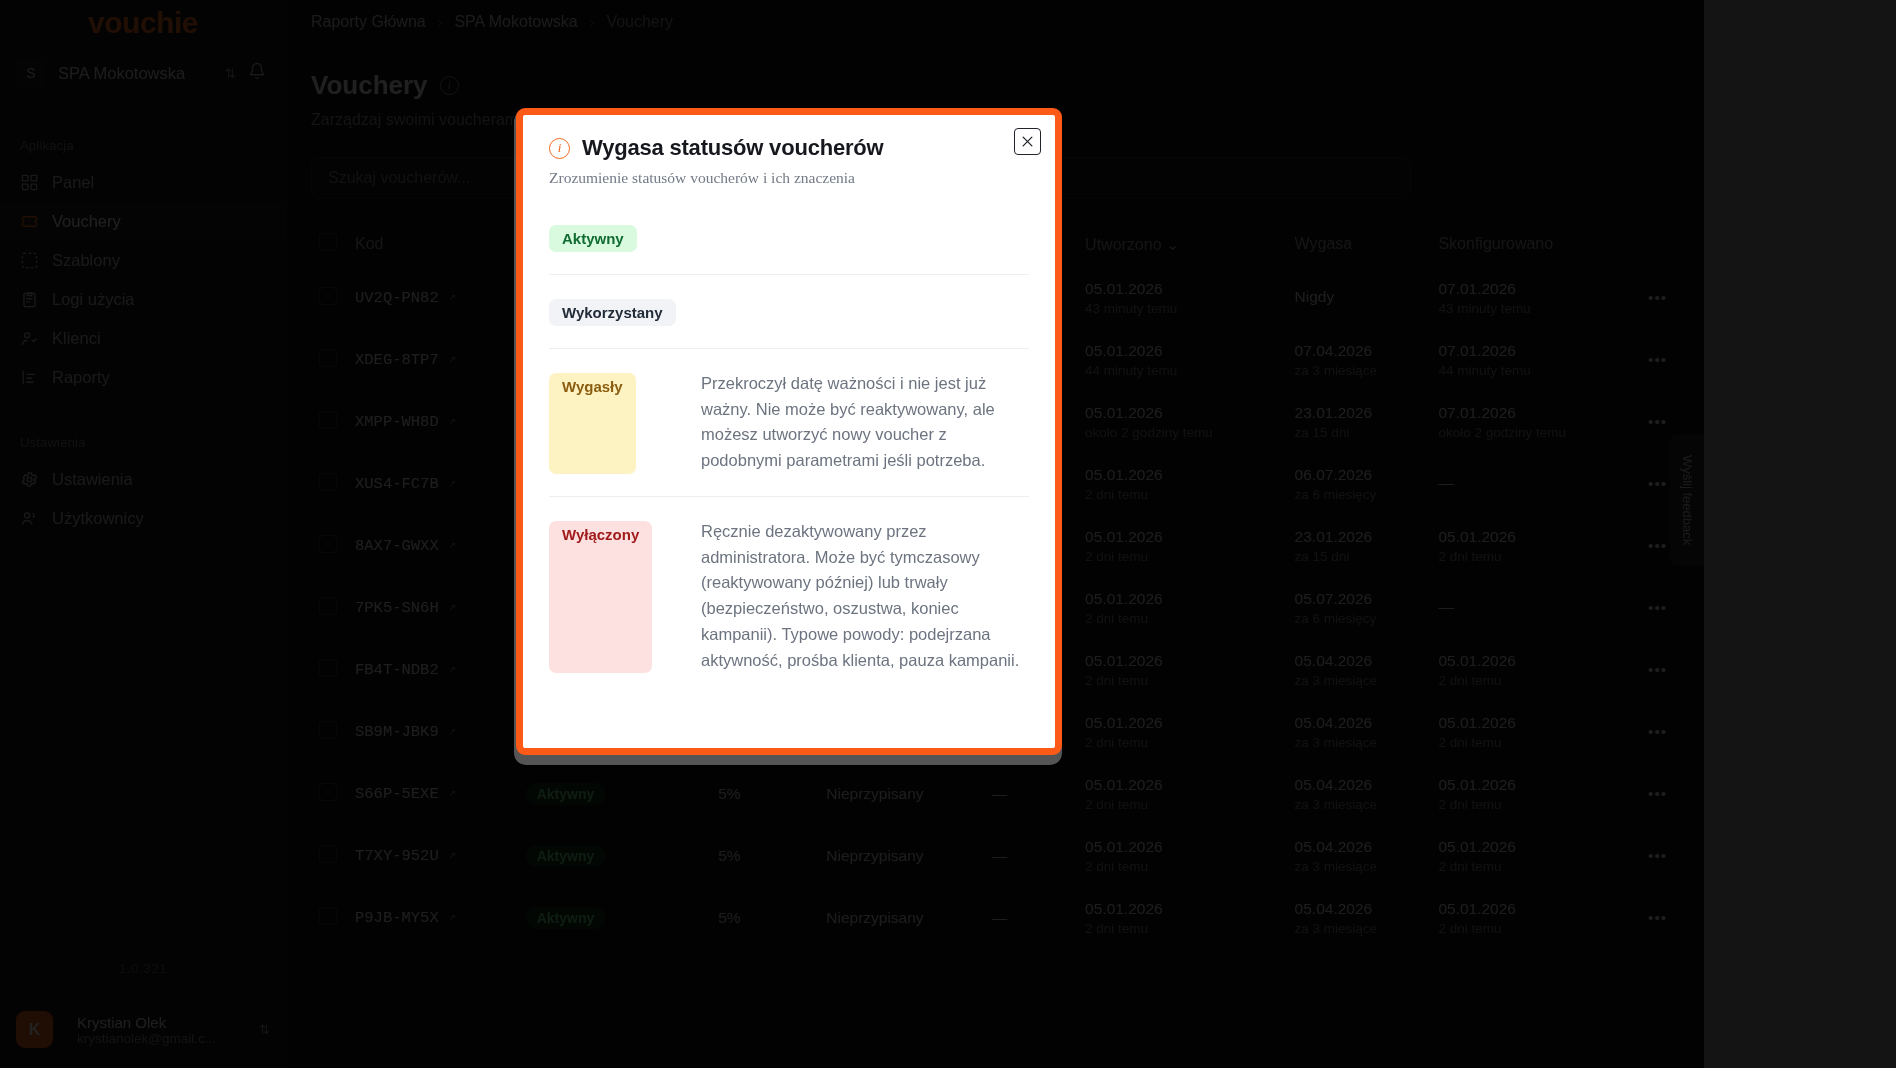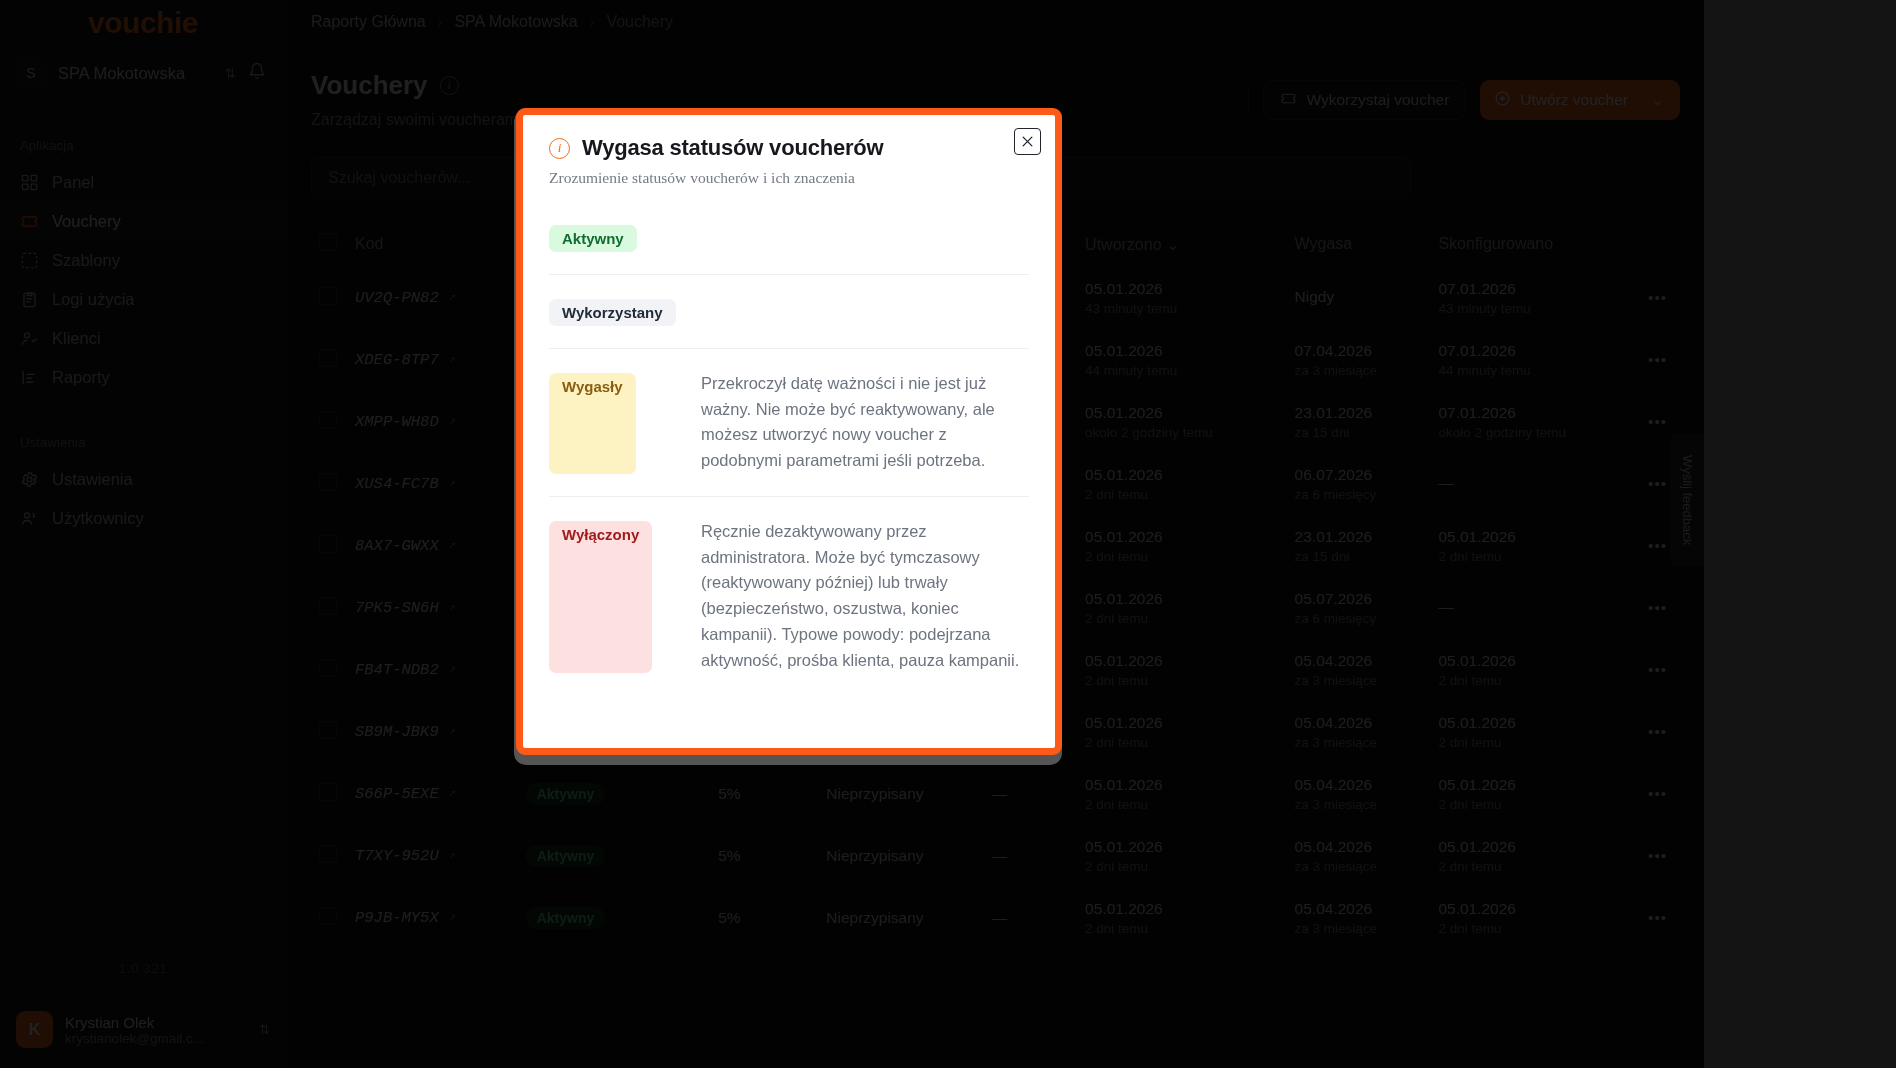--- a/index.html
+++ b/index.html
@@ -62,21 +62,21 @@
     text-align: center; color: #5a5a5a; font-size: 13.5px; letter-spacing: .5px;
   }
   .user-row {
     position: absolute; left: 0; right: 0; bottom: 10px;
     display: flex; align-items: center; gap: 12px; padding: 10px 16px;
   }
   .user-avatar {
     width: 37px; height: 37px; border-radius: 9px; background: #ef6820;
     color: #fff; font-size: 16px; display: flex; align-items: center; justify-content: center; font-weight: 600;
   }
-  .user-meta { flex: 1; min-width: 0; }
+  .user-meta { flex: 1; min-width: 0; margin-left: 12px; }
   .user-name { color: #e2e2e2; font-size: 15px; }
   .user-mail { color: #8a8a8a; font-size: 13.5px; white-space: nowrap; overflow: hidden; }
 
   
   .content { flex: 1; min-width: 0; position: relative; background: #141414; }
   .breadcrumb {
     height: 44px; display: flex; align-items: center; gap: 12px;
     padding: 0 24px; font-size: 16px; color: #c9c9c9;
   }
   .breadcrumb .sep { color: #6b6b6b; font-size: 14px; }
@@ -115,21 +115,21 @@
     color: #7d7d7d; font-size: 16px; max-width: 1100px;
   }
 
   table.vtable { width: calc(100% - 48px); margin: 22px 24px 0 24px; border-collapse: collapse; }
   table.vtable th {
     text-align: left; color: #9b9b9b; font-size: 16px; font-weight: 400;
     padding: 12px 8px; white-space: nowrap;
   }
   table.vtable td { padding: 13px 8px; font-size: 15.5px; color: #d6d6d6; vertical-align: middle; }
   .cbox { width: 18px; height: 18px; border: 1.6px solid #4a3527; border-radius: 4px; display: inline-block; }
-  .code-cell { display: flex; align-items: flex-start; gap: 10px; font-family: "Liberation Mono","DejaVu Sans Mono",monospace; font-size: 15.5px; color: #e0e0e0; font-style: italic; }
+  .code-cell { display: flex; align-items: flex-start; gap: 10px; font-family: "Liberation Mono","DejaVu Sans Mono",monospace; font-size: 15.5px; color: #e0e0e0; }
   .ext { color: #7c7c7c; font-size: 12px; }
   .pill {
     display: inline-block; padding: 3px 11px; border-radius: 999px; font-size: 14px; font-weight: 600;
   }
   .pill.act { background: #14361f; color: #6fd48a; }
   .pill.used { background: #2b2b2b; color: #cfcfcf; }
   .muted { color: #8e8e8e; }
   .two-line .l1 { color: #dcdcdc; font-size: 15.5px; }
   .two-line .l2 { color: #808080; font-size: 13.5px; margin-top: 3px; }
   .dots { color: #9a9a9a; font-size: 20px; letter-spacing: 1px; }
@@ -320,37 +320,20 @@
       </nav>
 
       <div class="page-head">
         <div class="page-title-row">
           <div class="page-title">Vouchery</div>
           <div class="info-circle">i</div>
         </div>
         <div class="page-sub">Zarządzaj swoimi voucherami</div>
       </div>
 
-      <div class="head-actions">
-        <div class="vline"></div>
-        <div class="btn-ghost">
-          <span><svg viewBox="0 0 24 24" width="17" height="17" fill="none" stroke="currentColor" stroke-width="1.6">
-                <path d="M3 8a2 2 0 0 1 2-2h14a2 2 0 0 1 2 2v2a2 2 0 0 0 0 4v2a2 2 0 0 1-2 2H5a2 2 0 0 1-2-2v-2a2 2 0 0 0 0-4z"></path>
-              </svg></span>
-          <span>Wykorzystaj voucher</span>
-        </div>
-        <div class="btn-primary">
-          <span><svg viewBox="0 0 24 24" width="17" height="17" fill="none" stroke="currentColor" stroke-width="1.8">
-                <circle cx="12" cy="12" r="9"></circle>
-                <path d="M12 8v8M8 12h8"></path>
-              </svg></span>
-          <span>Utwórz voucher</span>
-          <span class="caret">⌄</span>
-        </div>
-      </div>
 
       <div class="search-box">
         <span>Szukaj voucherów...</span>
       </div>
 
       <table class="vtable">
         <thead>
           <tr>
             <th style="width:36px"><span class="cbox"></span></th>
             <th>Kod</th>

